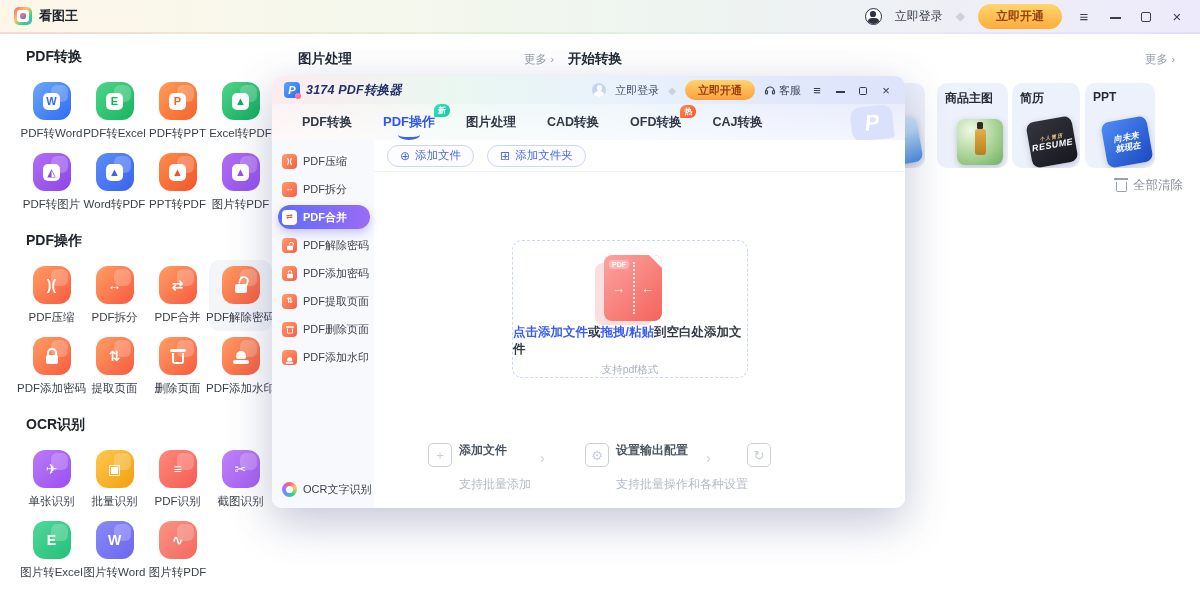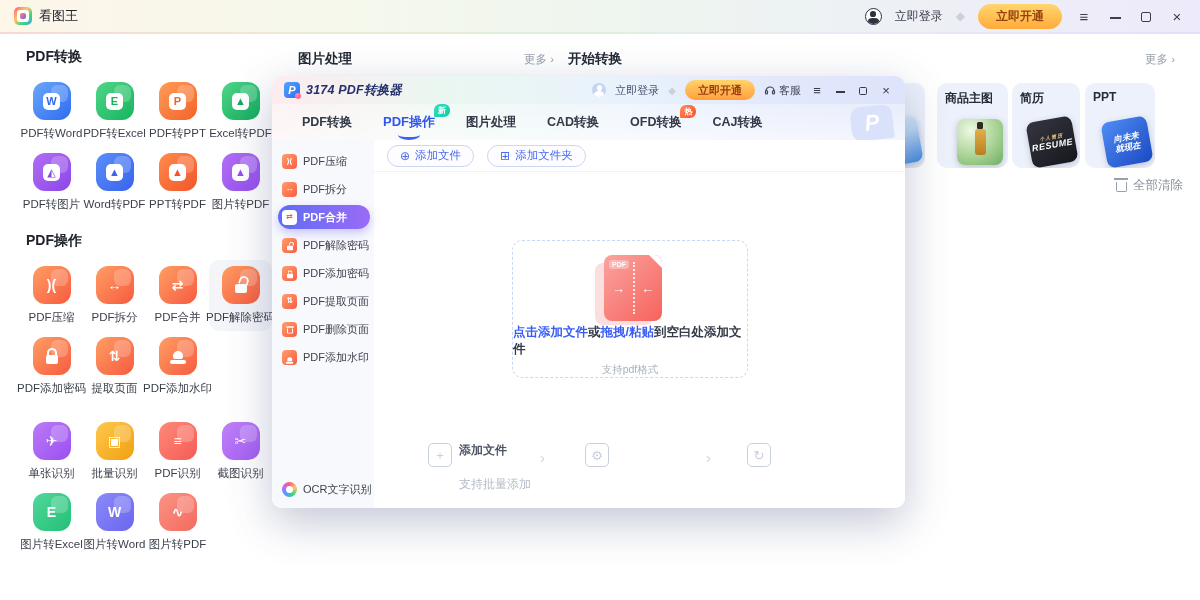--- a/index.html
+++ b/index.html
@@ -8,21 +8,21 @@
 
   
   .topbar{position:absolute;left:0;top:0;width:1200px;height:32px;display:flex;align-items:center;
     padding:0 14px;background:linear-gradient(90deg,#fdf6e9 0%,#f5f8ec 30%,#eef5f0 55%,#edeafb 100%);}
   .tb-strip{position:absolute;left:0;top:32px;width:1200px;height:2px;
     background:linear-gradient(90deg,#f7d8d8,#efe7cf 20%,#dff0d8 45%,#e8e9f7 72%,#e3dffa 100%);}
   .app-logo{width:18px;height:18px;border-radius:5px;background:linear-gradient(135deg,#ff5f6d,#ffc371 40%,#38d57d 70%,#4f9efe);
     position:relative;margin-right:7px;}
   .app-logo::before{content:"";position:absolute;inset:3px;background:#fff;border-radius:3px;}
   .app-logo::after{content:"";position:absolute;left:6px;top:6px;width:6px;height:6px;border-radius:2px;background:linear-gradient(135deg,#ff8b5c,#7a5cf0);}
-  .app-title{font-size:13px;font-weight:normal;color:#20242e;}
+  .app-title{font-size:13px;font-weight:bold;color:#20242e;}
   .tb-right{margin-left:auto;display:flex;align-items:center;gap:13px;}
   .av{border-radius:50%;position:relative;overflow:hidden;}
   .av-app{width:17px;height:17px;border:1.6px solid #2e3340;background:#fff;}
   .av-app::before,.av-mod::before{content:"";position:absolute;left:31%;top:16%;width:38%;height:38%;border-radius:50%;background:#2e3340;}
   .av-app::after,.av-mod::after{content:"";position:absolute;left:14%;top:60%;width:72%;height:45%;border-radius:50%;background:#2e3340;}
   .login-text{font-size:12px;color:#3a3f4c;cursor:pointer;}
   .gem{font-size:12px;color:#ccd0da;}
   .pill-upgrade{background:linear-gradient(180deg,#ffd66e,#ffab3a);color:#98430e;font-weight:bold;
     font-size:12px;padding:4px 18px;border-radius:999px;cursor:pointer;}
   .wc{color:#3b3f49;font-size:15px;line-height:1;cursor:pointer;width:18px;text-align:center;}
@@ -257,27 +257,34 @@
             <div class="cell-label">PDF添加密码</div>
           </div>
           <div class="cell">
             <div class="big-icon" style="background: linear-gradient(135deg, rgb(255, 158, 99), rgb(247, 91, 64));">
               <span class="glyph">⇅</span>
             </div>
             <div class="cell-label">提取页面</div>
           </div>
           <div class="cell">
             <div class="big-icon" style="background: linear-gradient(135deg, rgb(255, 158, 99), rgb(247, 91, 64));">
+              <div class="shape trash"></div>
+            </div>
+            <div class="cell-label">删除页面</div>
+          </div>
+          <div class="cell">
+            <div class="big-icon" style="background: linear-gradient(135deg, rgb(255, 158, 99), rgb(247, 91, 64));">
               <div class="shape stamp"></div>
             </div>
             <div class="cell-label">PDF添加水印</div>
           </div>
         </div>
       </div>
       <div class="side-sec">
+        <div class="sec-title">OCR识别</div>
         <div class="sec-grid">
           <div class="cell">
             <div class="big-icon" style="background: linear-gradient(135deg, rgb(187, 123, 247), rgb(154, 79, 240));">
               <span class="glyph">✈</span>
             </div>
             <div class="cell-label">单张识别</div>
           </div>
           <div class="cell">
             <div class="big-icon" style="background: linear-gradient(135deg, rgb(255, 200, 77), rgb(240, 160, 16));">
               <span class="glyph">▣</span>
@@ -486,20 +493,24 @@
             <div class="step" style="left: 54px;">
               <div class="step-icon">+</div>
               <div>
                 <div class="step-title">添加文件</div>
                 <div class="step-desc">支持批量添加</div>
               </div>
             </div>
             <span class="step-chev" style="left: 166px;">›</span>
             <div class="step" style="left: 211px;">
               <div class="step-icon">⚙</div>
+              <div>
+                <div class="step-title">设置输出配置</div>
+                <div class="step-desc">支持批量操作和各种设置</div>
+              </div>
             </div>
             <span class="step-chev" style="left: 332px;">›</span>
             <div class="step" style="left: 373px;">
               <div class="step-icon">↻</div>
             </div>
           </div>
       </div>
     </div>
   </div>
 </div>

